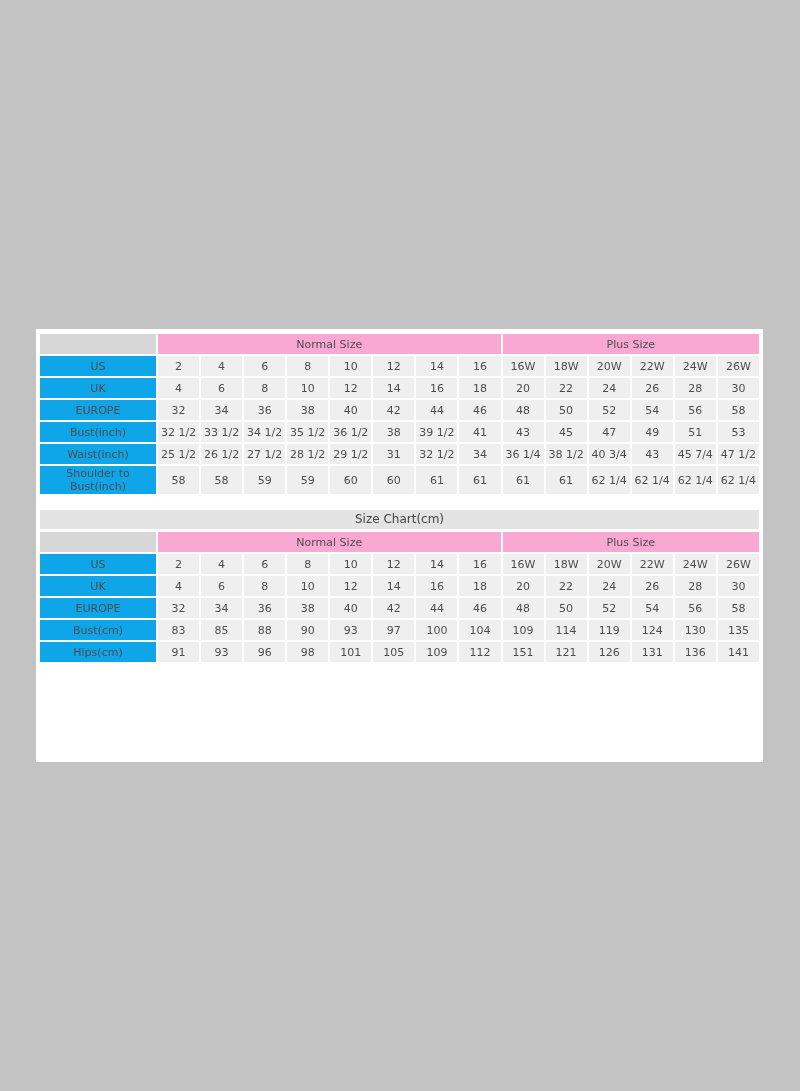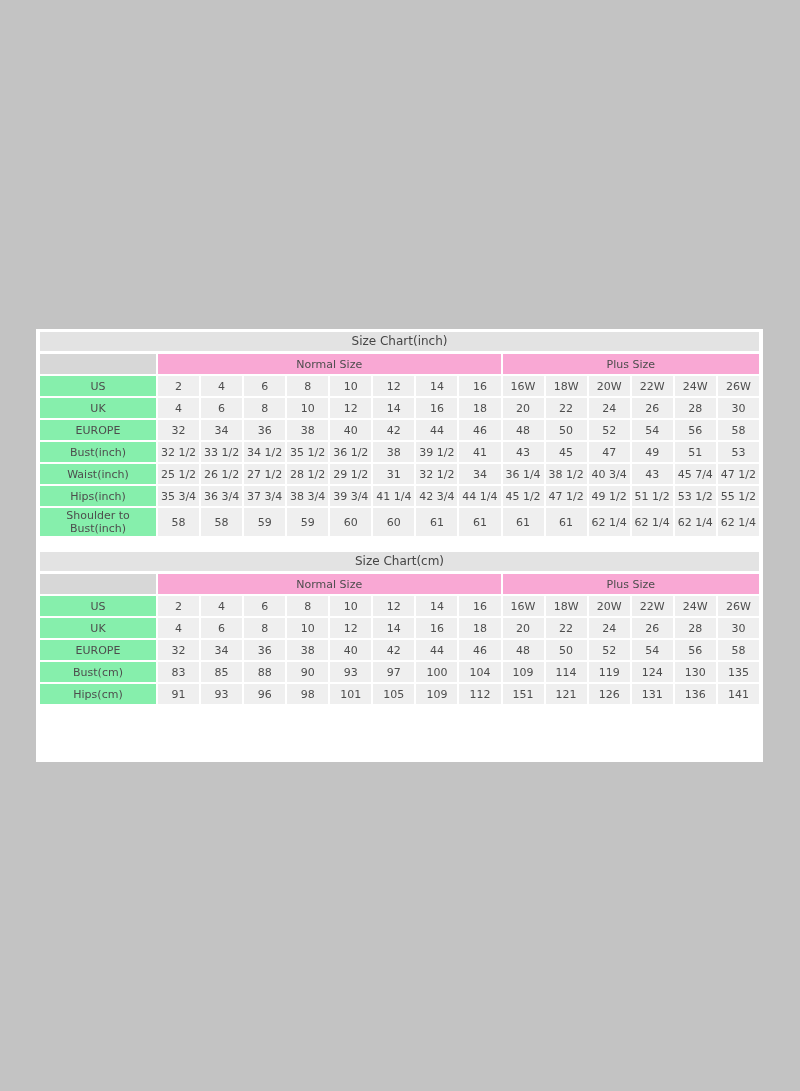--- a/index.html
+++ b/index.html
@@ -48,39 +48,38 @@
     color: #4d4d4d;
     padding: 1px 0;
     height: 18px;
     overflow: hidden;
   }
   td.group-cell {
     background: #f9a8d4;
     height: 15px;
   }
   td.label-cell {
-    background: #86efac;
+    background: #0ea5e9;
     font-size: 10px;
     color: #4a4a4a;
   }
   td.corner-cell {
     background: #d7d7d7;
   }
   td.data-cell {
     background: #efefef;
     white-space: nowrap;
   }
 </style>
 </head>
 <body>
 
 <div class="panel">
 
   <section class="chart-section">
-    <div class="chart-title">Size Chart(inch)</div>
     <table class="size-table">
         <colgroup>
           <col style="width: 116px;">
           <col>
           <col>
           <col>
           <col>
           <col>
           <col>
           <col>
@@ -177,37 +176,20 @@
             <td class="data-cell">32 1/2</td>
             <td class="data-cell">34</td>
             <td class="data-cell">36 1/4</td>
             <td class="data-cell">38 1/2</td>
             <td class="data-cell">40 3/4</td>
             <td class="data-cell">43</td>
             <td class="data-cell">45 7/4</td>
             <td class="data-cell">47 1/2</td>
           </tr>
           <tr>
-            <td class="label-cell">Hips(inch)</td>
-            <td class="data-cell">35 3/4</td>
-            <td class="data-cell">36 3/4</td>
-            <td class="data-cell">37 3/4</td>
-            <td class="data-cell">38 3/4</td>
-            <td class="data-cell">39 3/4</td>
-            <td class="data-cell">41 1/4</td>
-            <td class="data-cell">42 3/4</td>
-            <td class="data-cell">44 1/4</td>
-            <td class="data-cell">45 1/2</td>
-            <td class="data-cell">47 1/2</td>
-            <td class="data-cell">49 1/2</td>
-            <td class="data-cell">51 1/2</td>
-            <td class="data-cell">53 1/2</td>
-            <td class="data-cell">55 1/2</td>
-          </tr>
-          <tr>
             <td class="label-cell">Shoulder to Bust(inch)</td>
             <td class="data-cell">58</td>
             <td class="data-cell">58</td>
             <td class="data-cell">59</td>
             <td class="data-cell">59</td>
             <td class="data-cell">60</td>
             <td class="data-cell">60</td>
             <td class="data-cell">61</td>
             <td class="data-cell">61</td>
             <td class="data-cell">61</td>

